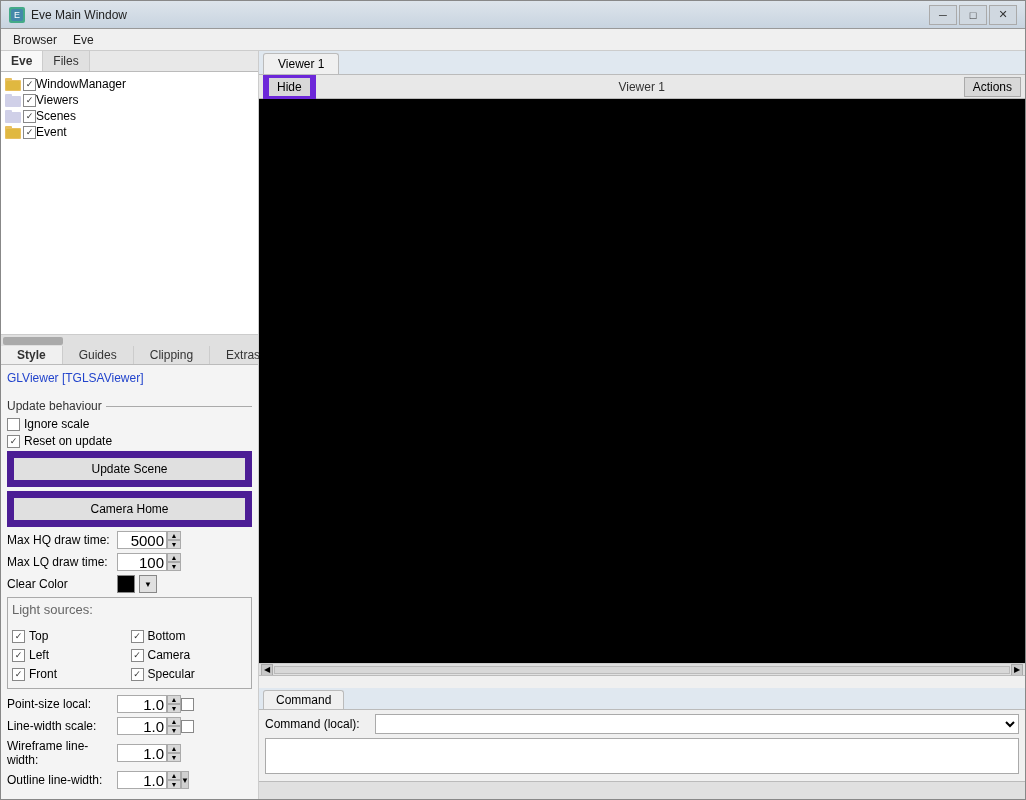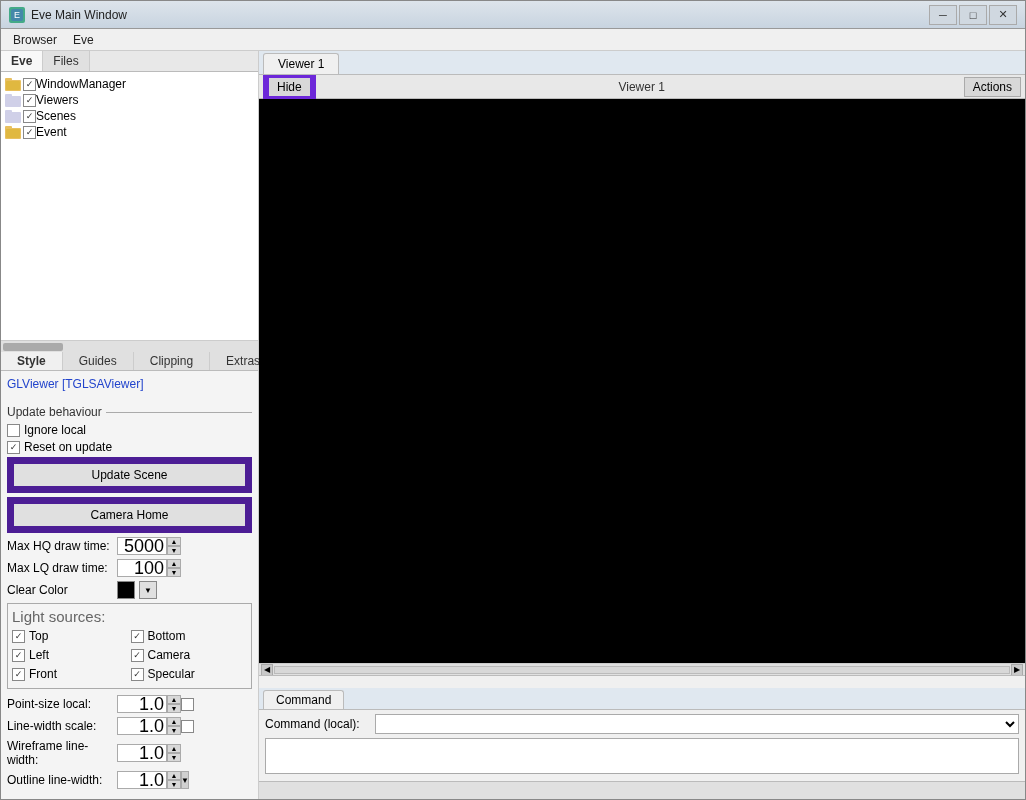--- a/index.html
+++ b/index.html
@@ -276,21 +276,21 @@
     .spinbox {
       display: flex;
       align-items: center;
     }
 
     .spinbox input {
       width: 50px;
       height: 18px;
       border: 1px solid #aaa;
       padding: 0 2px;
-      font-size: 18px;
+      font-size: 15px;
       text-align: right;
     }
 
     .spinbox-btns {
       display: flex;
       flex-direction: column;
     }
 
     .spinbox-btn {
       width: 14px;
@@ -326,23 +326,23 @@
       font-size: 8px;
     }
 
     .light-sources-box {
       border: 1px solid #aaa;
       padding: 4px;
       margin-bottom: 6px;
     }
 
     .light-sources-title {
-      font-size: 15px;
+      font-size: 13px;
       color: #666;
-      margin-bottom: 4px;
+      margin-bottom: 12px;
     }
 
     .lights-grid {
       display: grid;
       grid-template-columns: 1fr 1fr;
       gap: 2px;
     }
 
     
     .right-panel {
@@ -645,21 +645,21 @@
       <div class="props-content" style="flex-shrink:0;">
         <a class="props-link">GLViewer [TGLSAViewer]</a>
 
         <div class="section-header">
           <span>Update behaviour</span>
           <div class="section-line"></div>
         </div>
 
         <div class="checkbox-row">
           <div class="checkbox-small"></div>
-          <span>Ignore local</span>
+          <span>Ignore scale</span>
         </div>
 
         <div class="checkbox-row">
           <div class="checkbox-small checked">✓</div>
           <span>Reset on update</span>
         </div>
 
         <button class="btn-full">Update Scene</button>
         <button class="btn-full">Camera Home</button>
 

